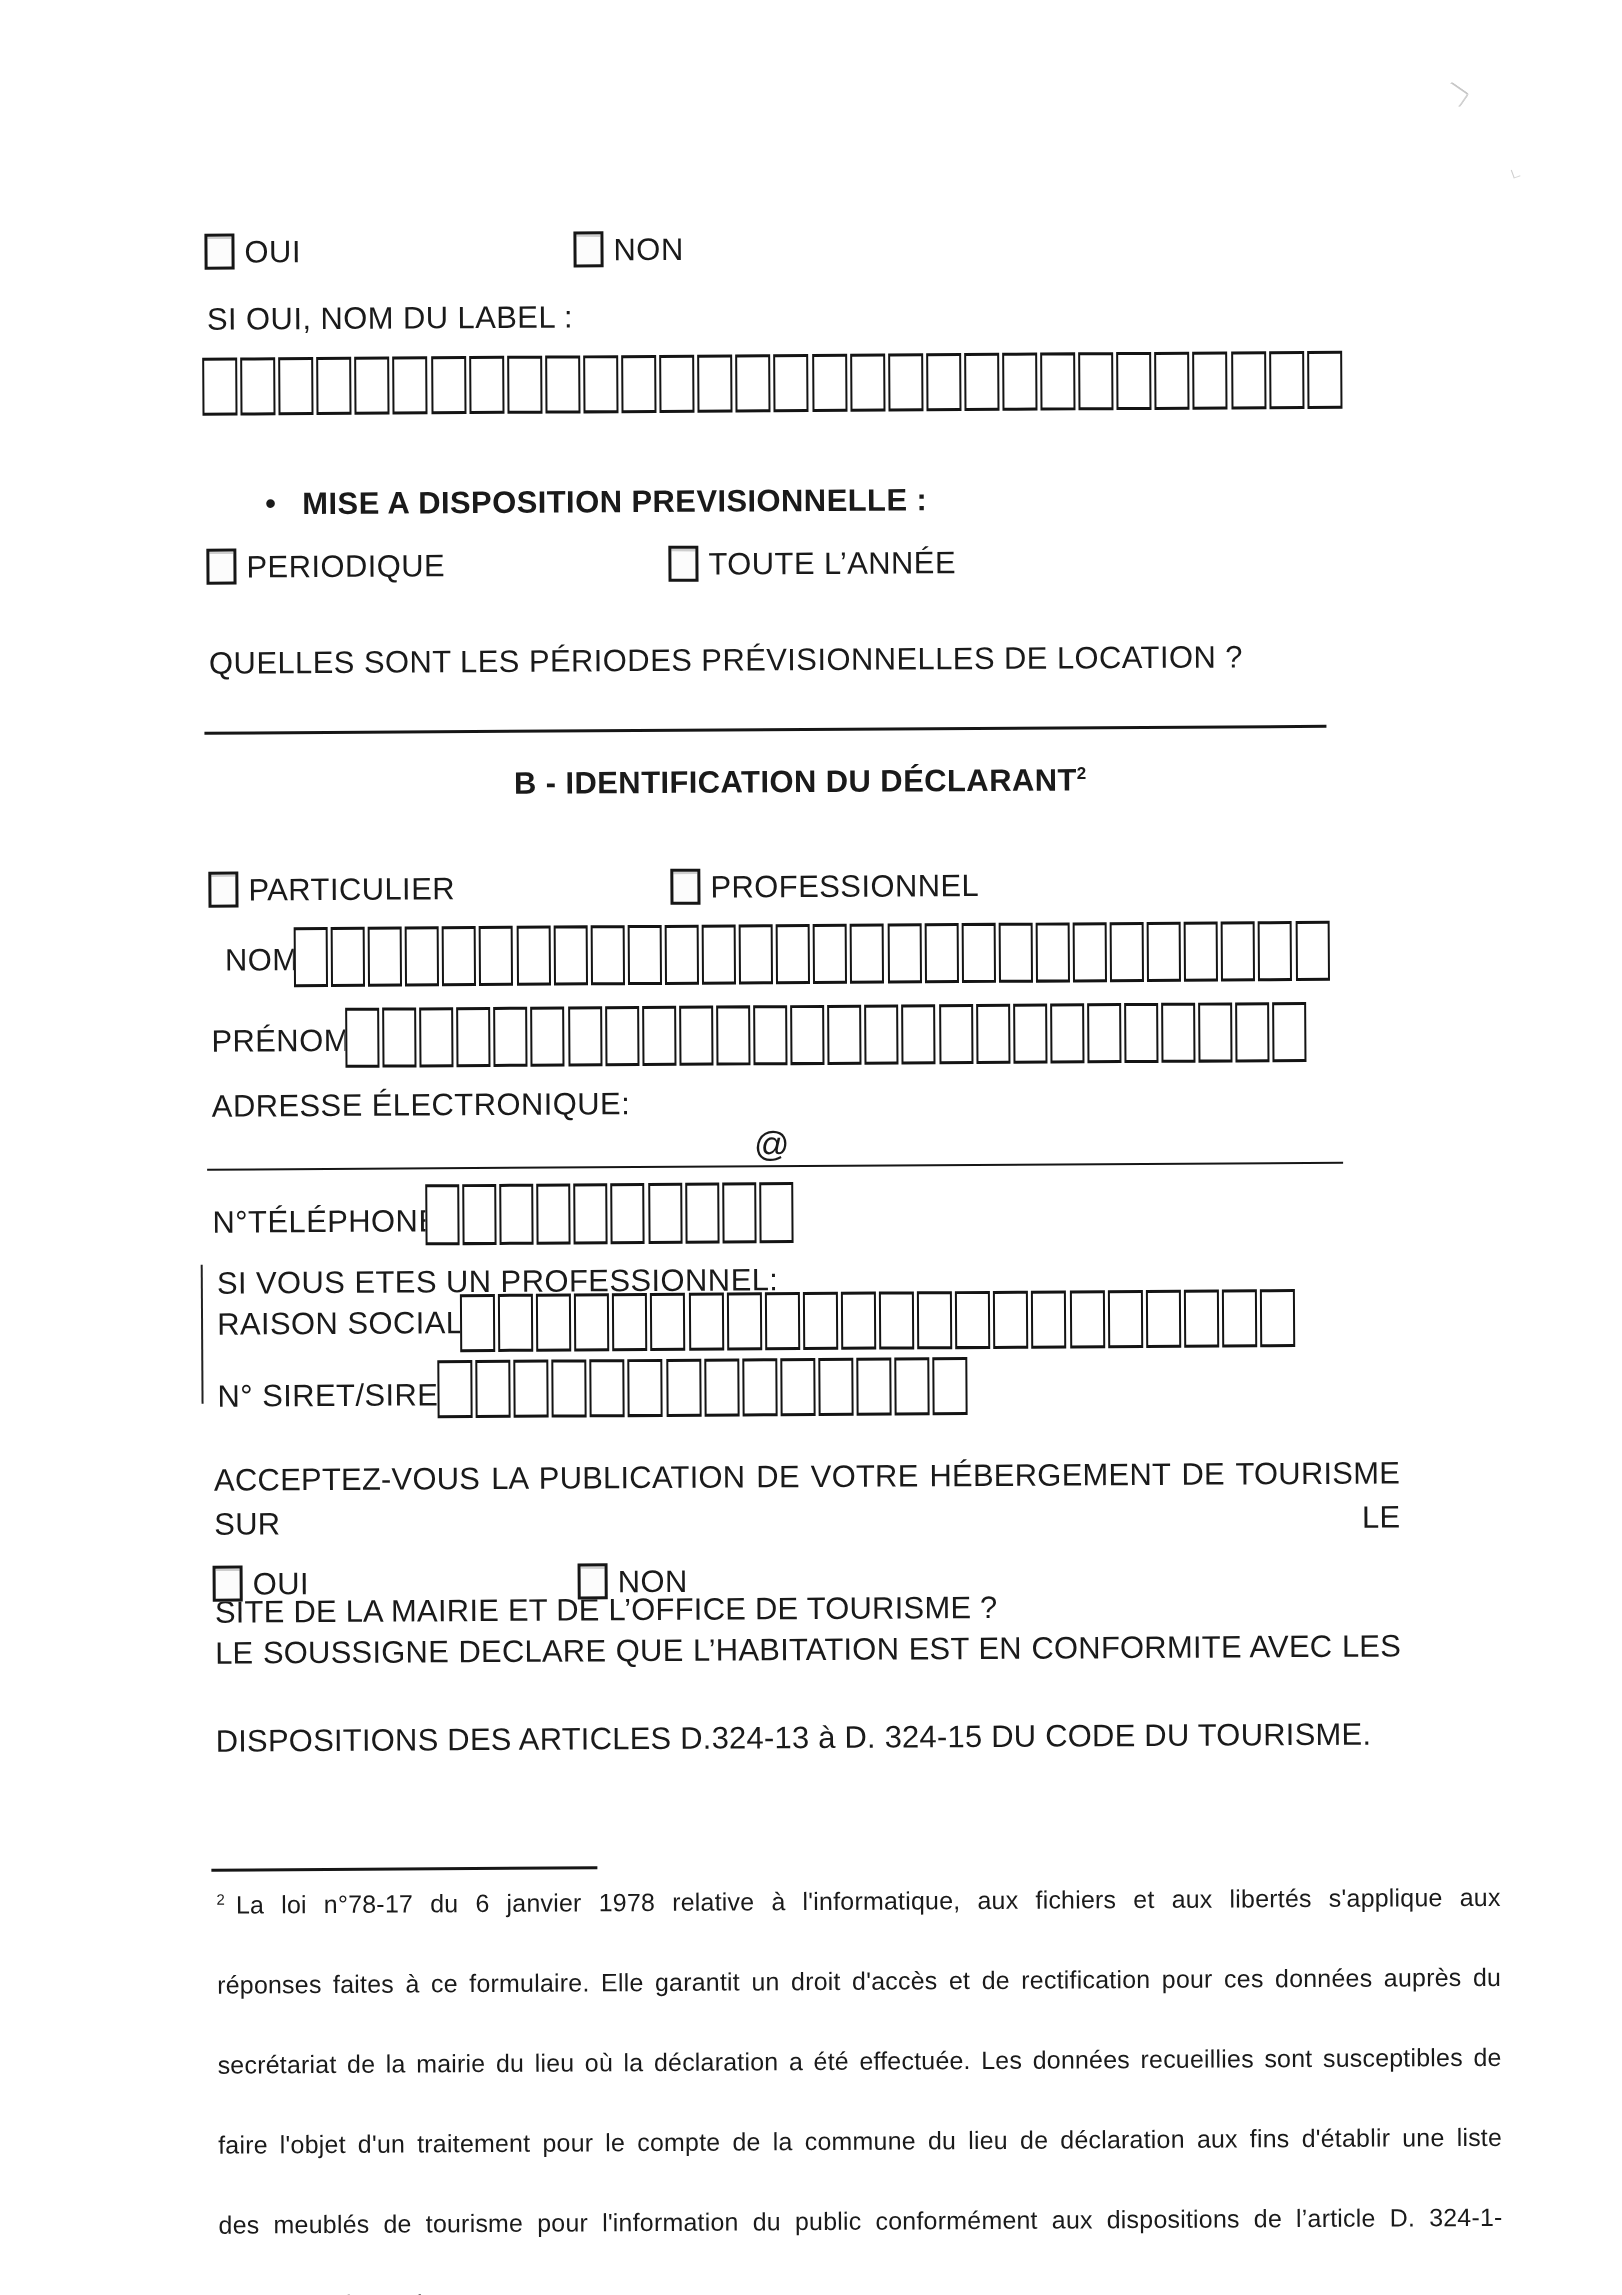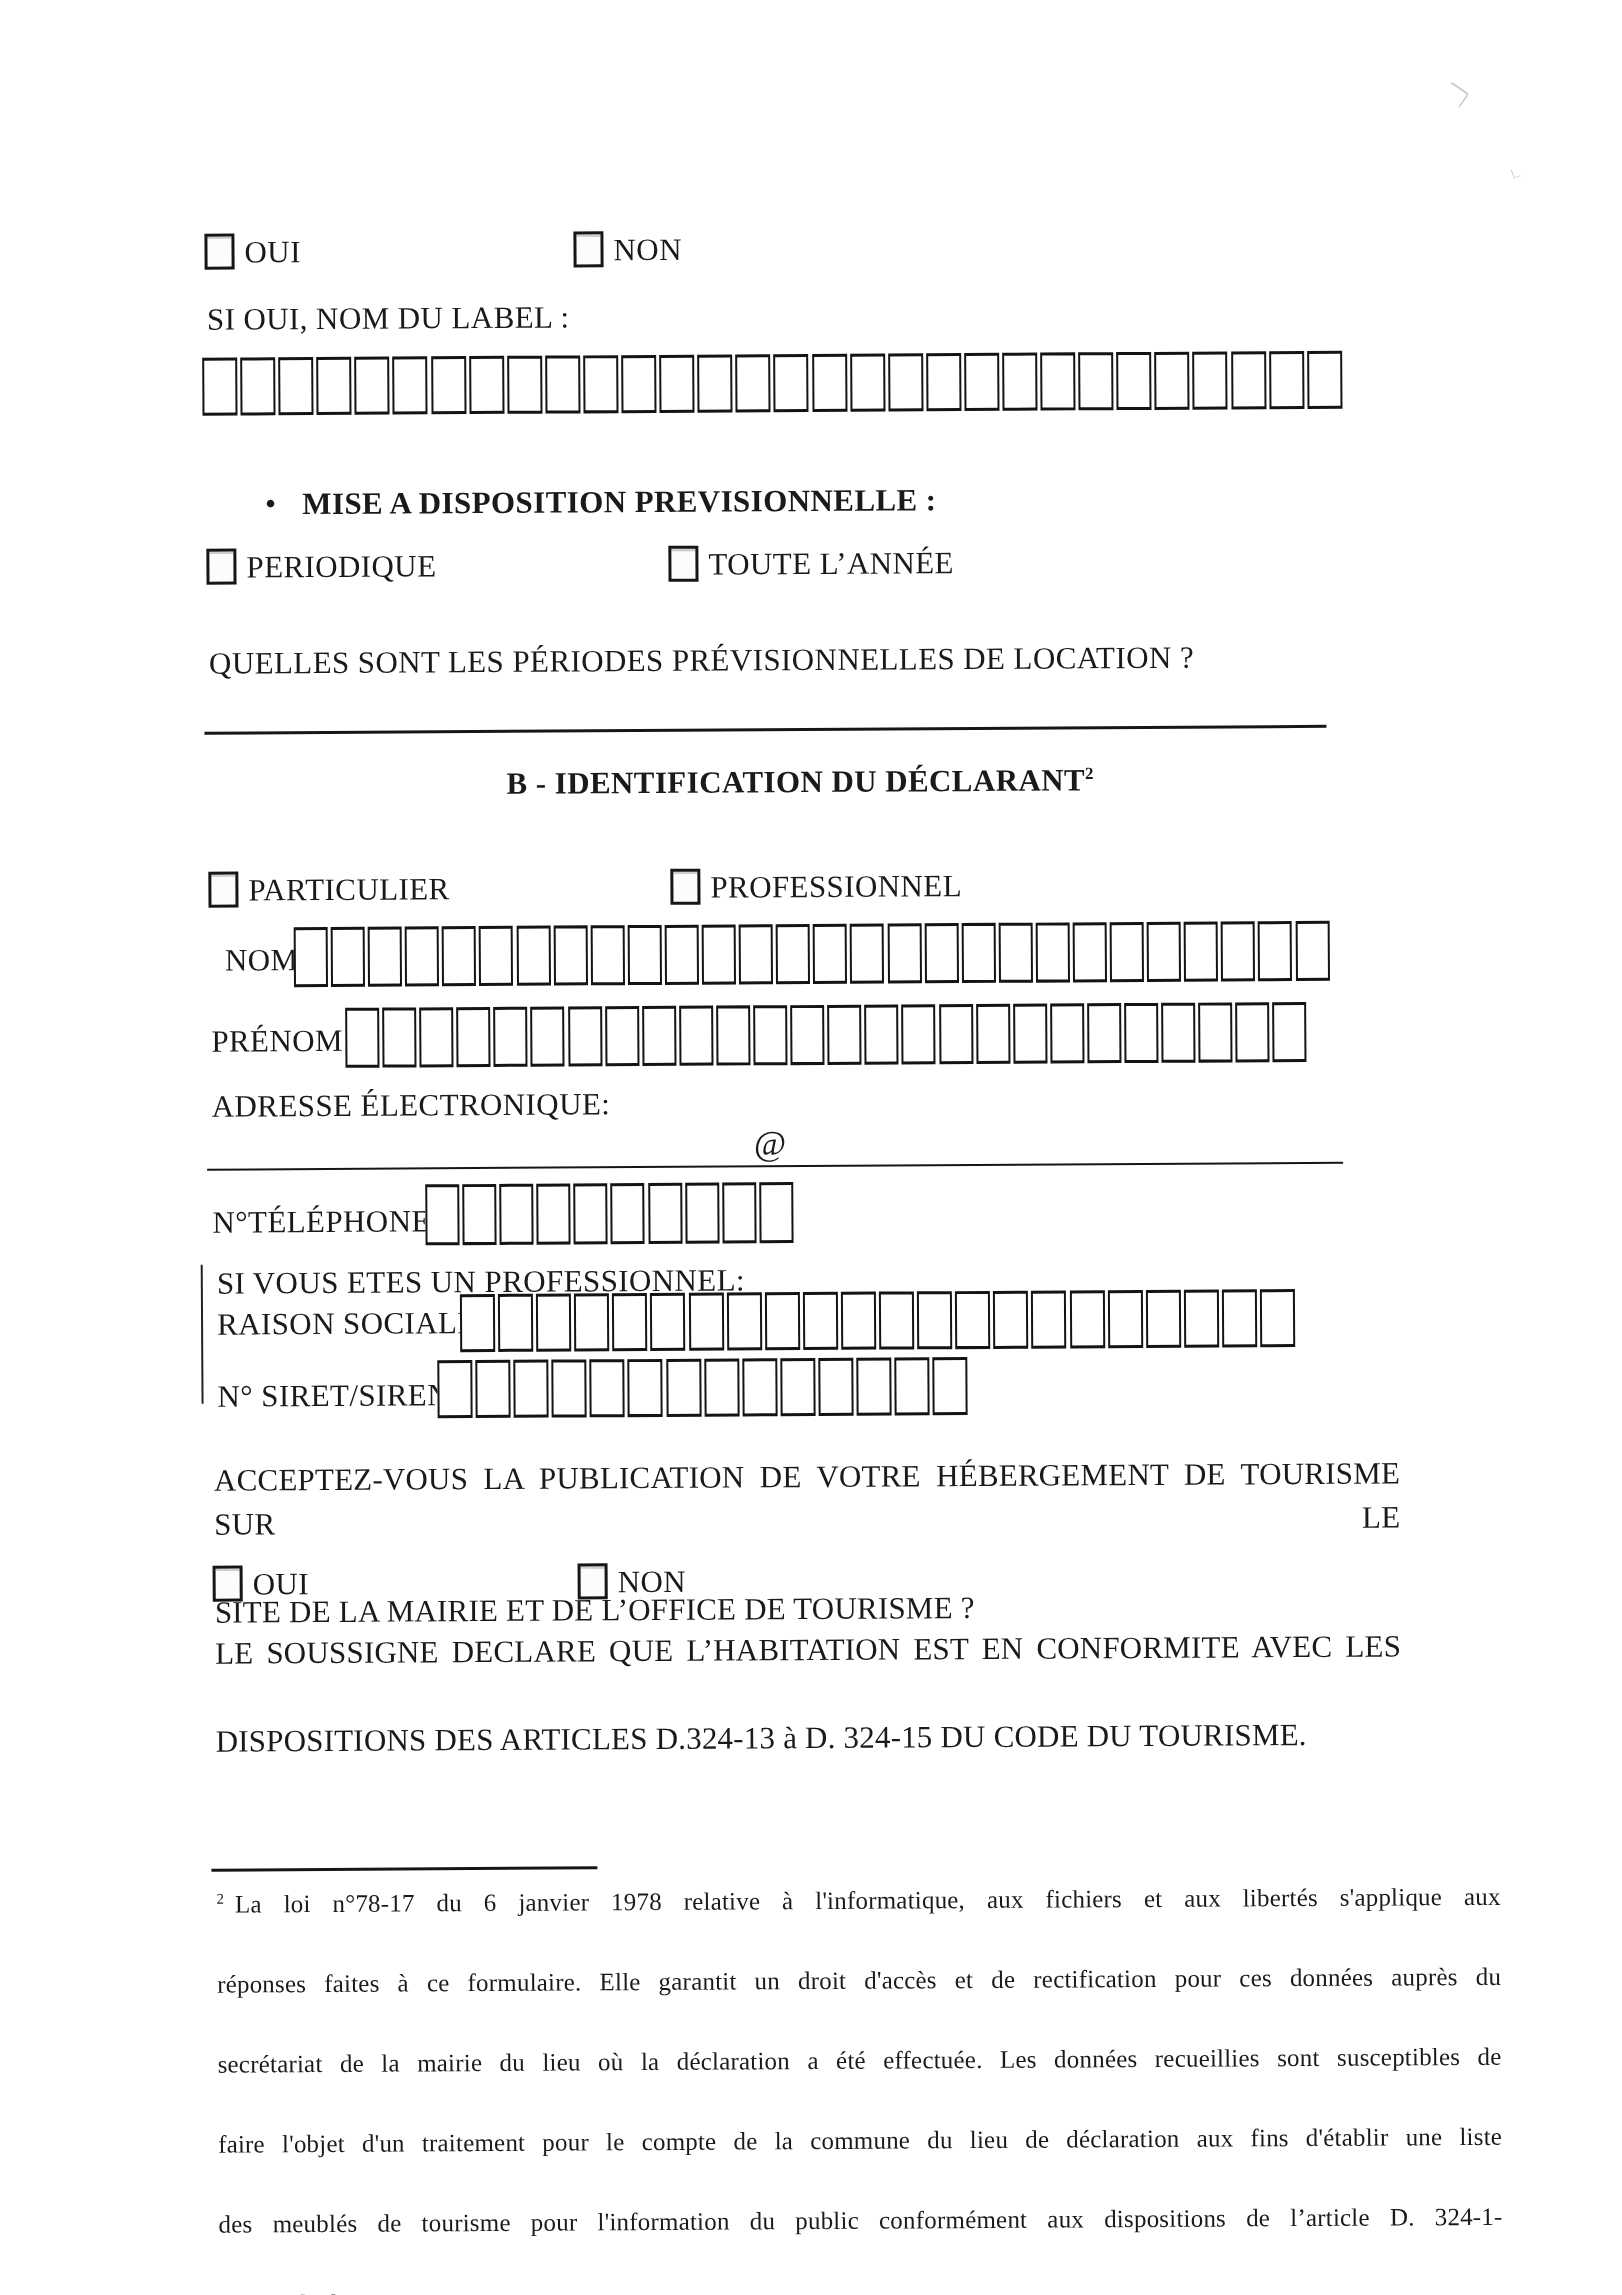--- a/index.html
+++ b/index.html
@@ -1,21 +1,21 @@
 <!DOCTYPE html>
 <html style="font-size:12.2px"><head>
 <meta charset="utf-8">
 <style>
   html,body{margin:0;padding:0;background:#e8e8e8;}
   .page{
     position:relative;
     width:1623px;height:2295px;
     background:#ffffff;
     overflow:hidden;
-    font-family:Liberation Serif, serif;
+    font-family:Liberation Sans, sans-serif;
     color:#1a1a1a;
   }
   .tilt{position:absolute;inset:0;transform:rotate(-0.35deg);transform-origin:50% 50%;}
   .abs{position:absolute;}
   .lbl{font-size:31px;line-height:1;white-space:nowrap;letter-spacing:0.4px;}
   .bold{font-weight:bold;}
   
   .pair{position:absolute;display:flex;align-items:center;gap:10px;}
   .cb{
     display:inline-block;width:24px;height:30px;

